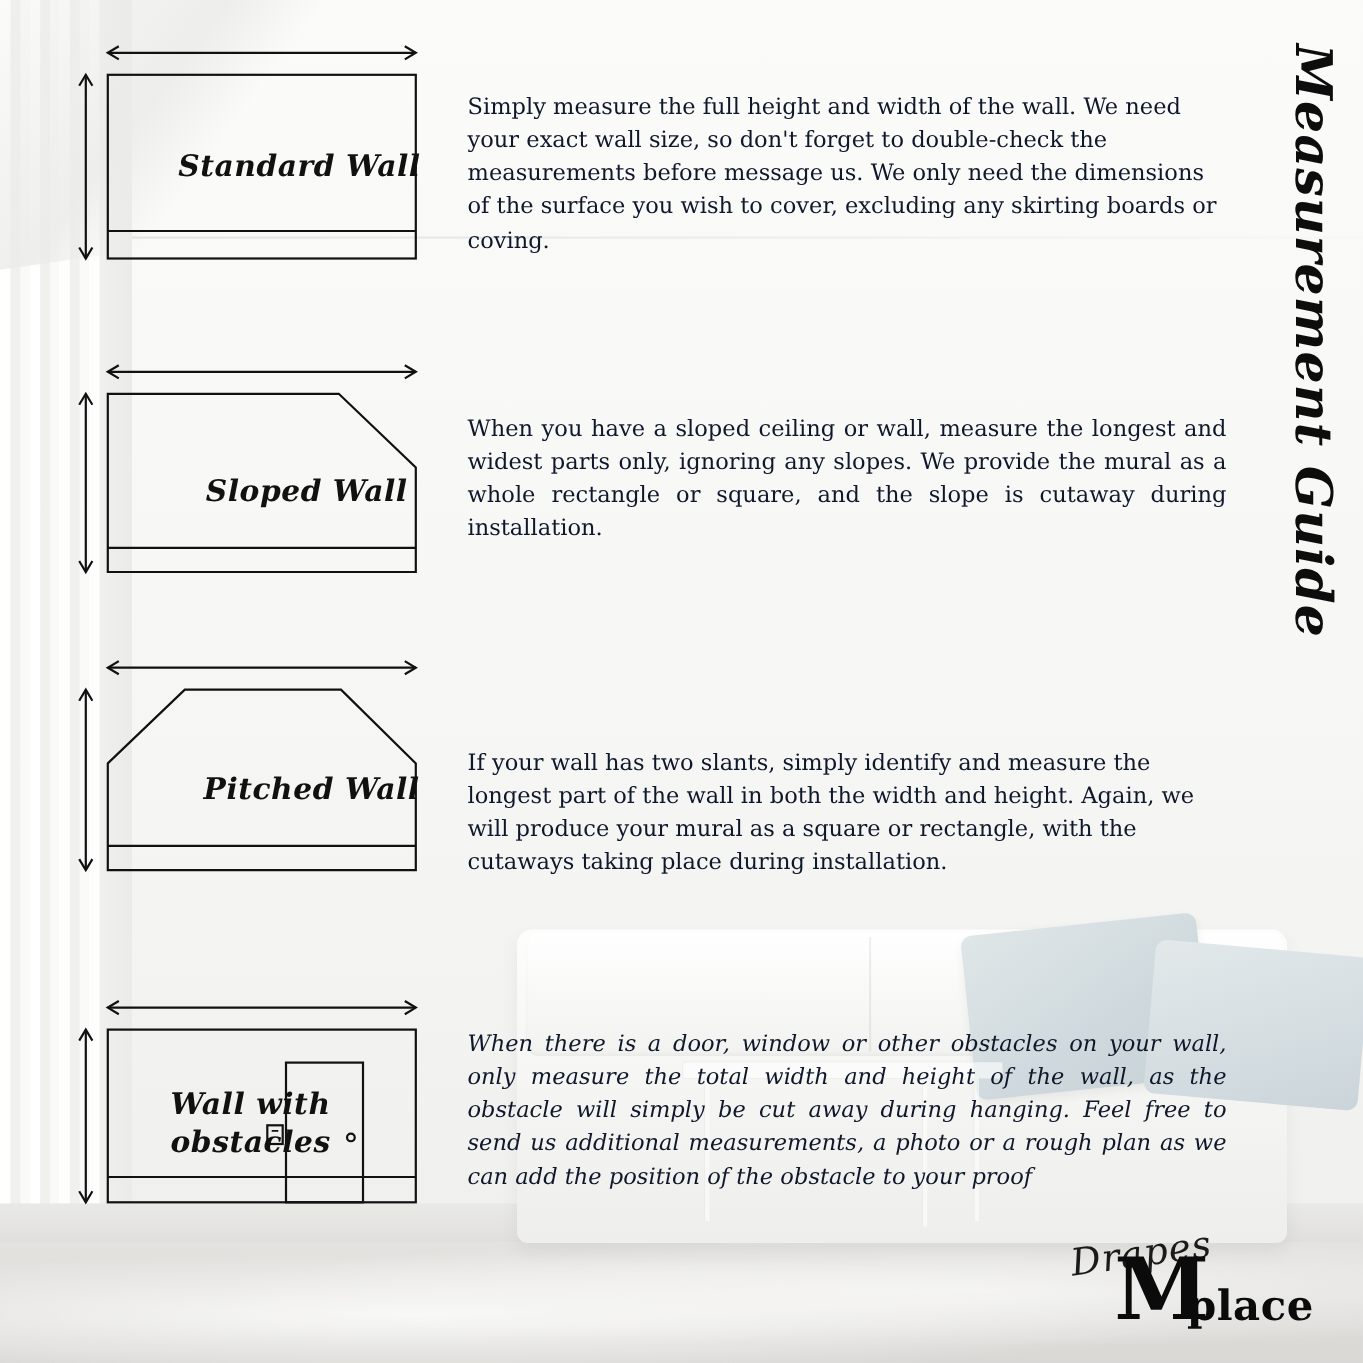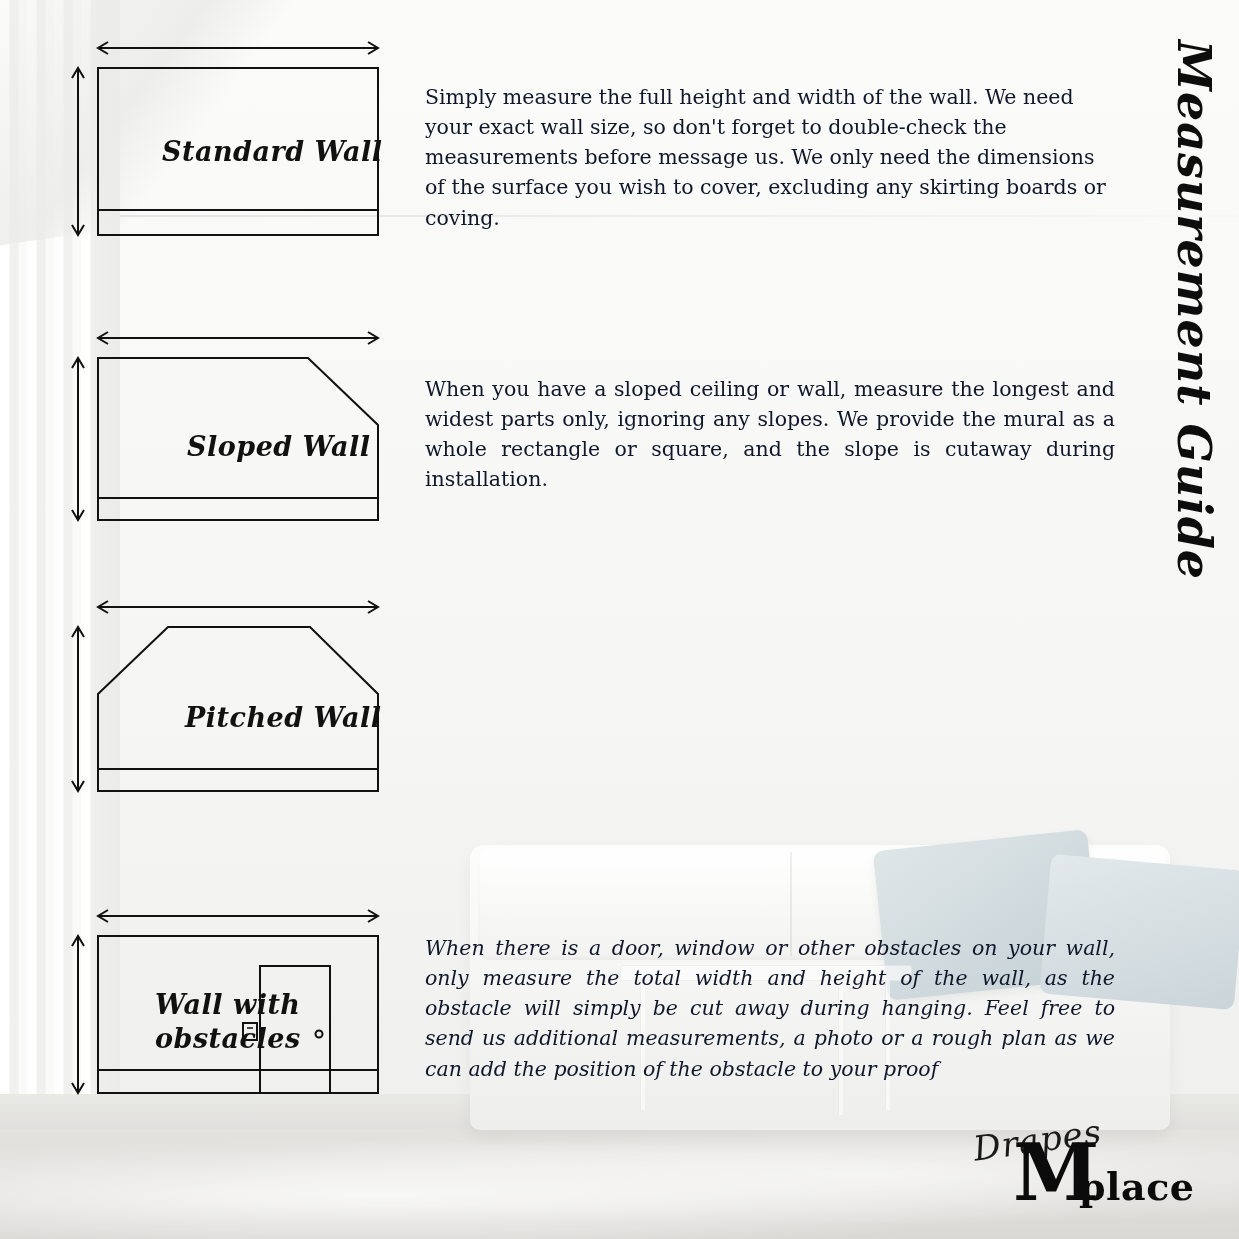--- a/index.html
+++ b/index.html
@@ -296,20 +296,21 @@
       <rect x="183" y="125" width="14" height="17"></rect>
       <line x1="187" y1="130" x2="193" y2="130" stroke-width="1.5"></line>
     </svg>
     <div class="dlabel" style="left:48px; top:90px;">Wall with
 obstacles</div>
   </div>
 
   <div class="para nojust" style="top:82px;">Simply measure the full height and width of the wall. We need your exact wall size, so don't forget to double-check the measurements before
 message us. We only need the dimensions of the surface you wish to cover, excluding any skirting boards or coving.</div>
   <div class="para" style="top:374px;">When you have a sloped ceiling or wall, measure the longest and widest parts only, ignoring any slopes. We provide the mural as a whole rectangle or square, and the slope is cutaway during installation.</div>
+  <div class="para nojust" style="top:678px;">If your wall has two slants, simply identify and measure the longest part of the wall in both the width and height. Again, we will produce your mural as a square or rectangle, with the cutaways taking place during installation.</div>
   <div class="para" style="top:933px;font-style:italic;">When there is a door, window or other obstacles on your wall, only measure the total width and height of the wall, as the obstacle will simply be cut away during hanging. Feel free to send us additional measurements, a photo or a rough plan as we can add the position of the obstacle to your proof</div>
 
   <div class="vtitle">Measurement Guide</div>
 
   <div class="logo">
     <div class="logo-script">Drapes</div>
     <div class="logo-m">M</div>
     <div class="logo-market">place</div>
   </div>
 

